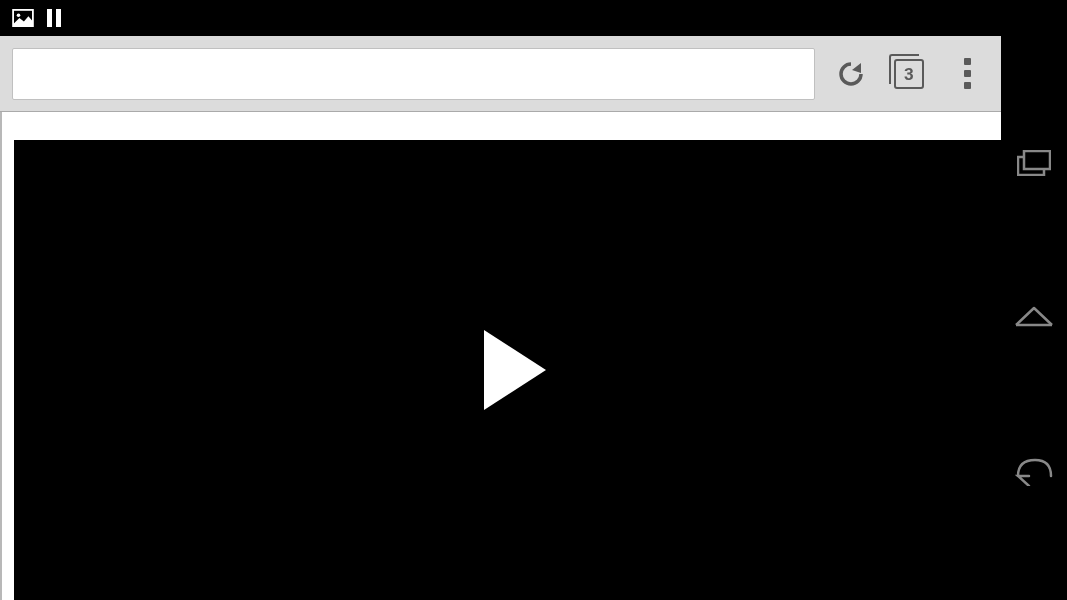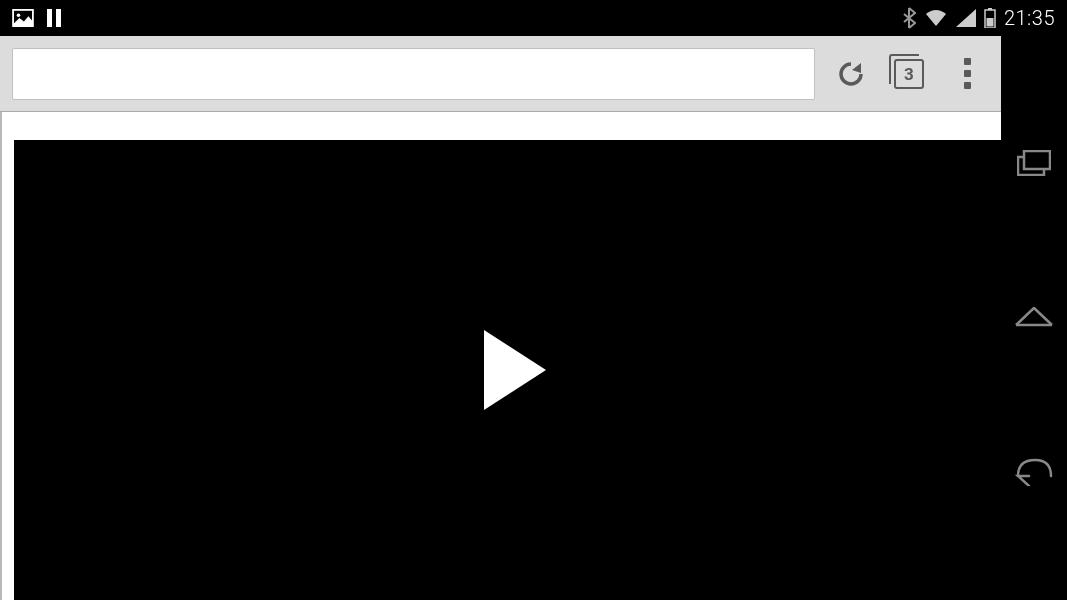--- a/index.html
+++ b/index.html
@@ -150,45 +150,20 @@
           <path d="M1 17 L8 10 L13 14 L18 8 L23 14 L23 19 L1 19 Z" fill="#fff"></path>
         </svg>
     </span>
     <span class="status-icon">
       <svg width="16" height="18" viewBox="0 0 16 18">
           <rect x="1" y="0" width="5" height="18" fill="#fff"></rect>
           <rect x="10" y="0" width="5" height="18" fill="#fff"></rect>
         </svg>
     </span>
   </div>
-  <div class="status-right">
-    <span class="status-icon">
-      <svg width="14" height="22" viewBox="0 0 14 22">
-          <path d="M7 1 L7 21 M7 1 L13 6 L2 15 M7 21 L13 16 L2 7" fill="none" stroke="#999" stroke-width="2"></path>
-        </svg>
-    </span>
-    <span class="status-icon">
-      <svg width="24" height="20" viewBox="0 0 24 20">
-          <path d="M12 18 L2 6 Q12 -2 22 6 Z" fill="#ccc"></path>
-        </svg>
-    </span>
-    <span class="status-icon">
-      <svg width="20" height="18" viewBox="0 0 20 18">
-          <path d="M0 18 L20 18 L20 0 Z" fill="#ccc"></path>
-        </svg>
-    </span>
-    <span class="status-icon">
-      <svg width="12" height="20" viewBox="0 0 12 20">
-          <rect x="4" y="0" width="4" height="2" fill="#ccc"></rect>
-          <rect x="1" y="2" width="10" height="18" fill="none" stroke="#ccc" stroke-width="1.5"></rect>
-          <rect x="2.5" y="10" width="7" height="8.5" fill="#ccc"></rect>
-        </svg>
-    </span>
-    <span class="time">21:35</span>
-  </div>
 </div>
 
 <div class="browser-area">
   <div class="browser-toolbar">
     <input class="omnibox" type="text" value="" style="">
     <div class="toolbar-btn">
       <svg width="32" height="32" viewBox="0 0 32 32">
           <path d="M16 6 A10 10 0 1 0 26 16" fill="none" stroke="#5a5a5a" stroke-width="3.5"></path>
           <path d="M26 5 L26 15 L17 12 Z" fill="#5a5a5a"></path>
         </svg>

